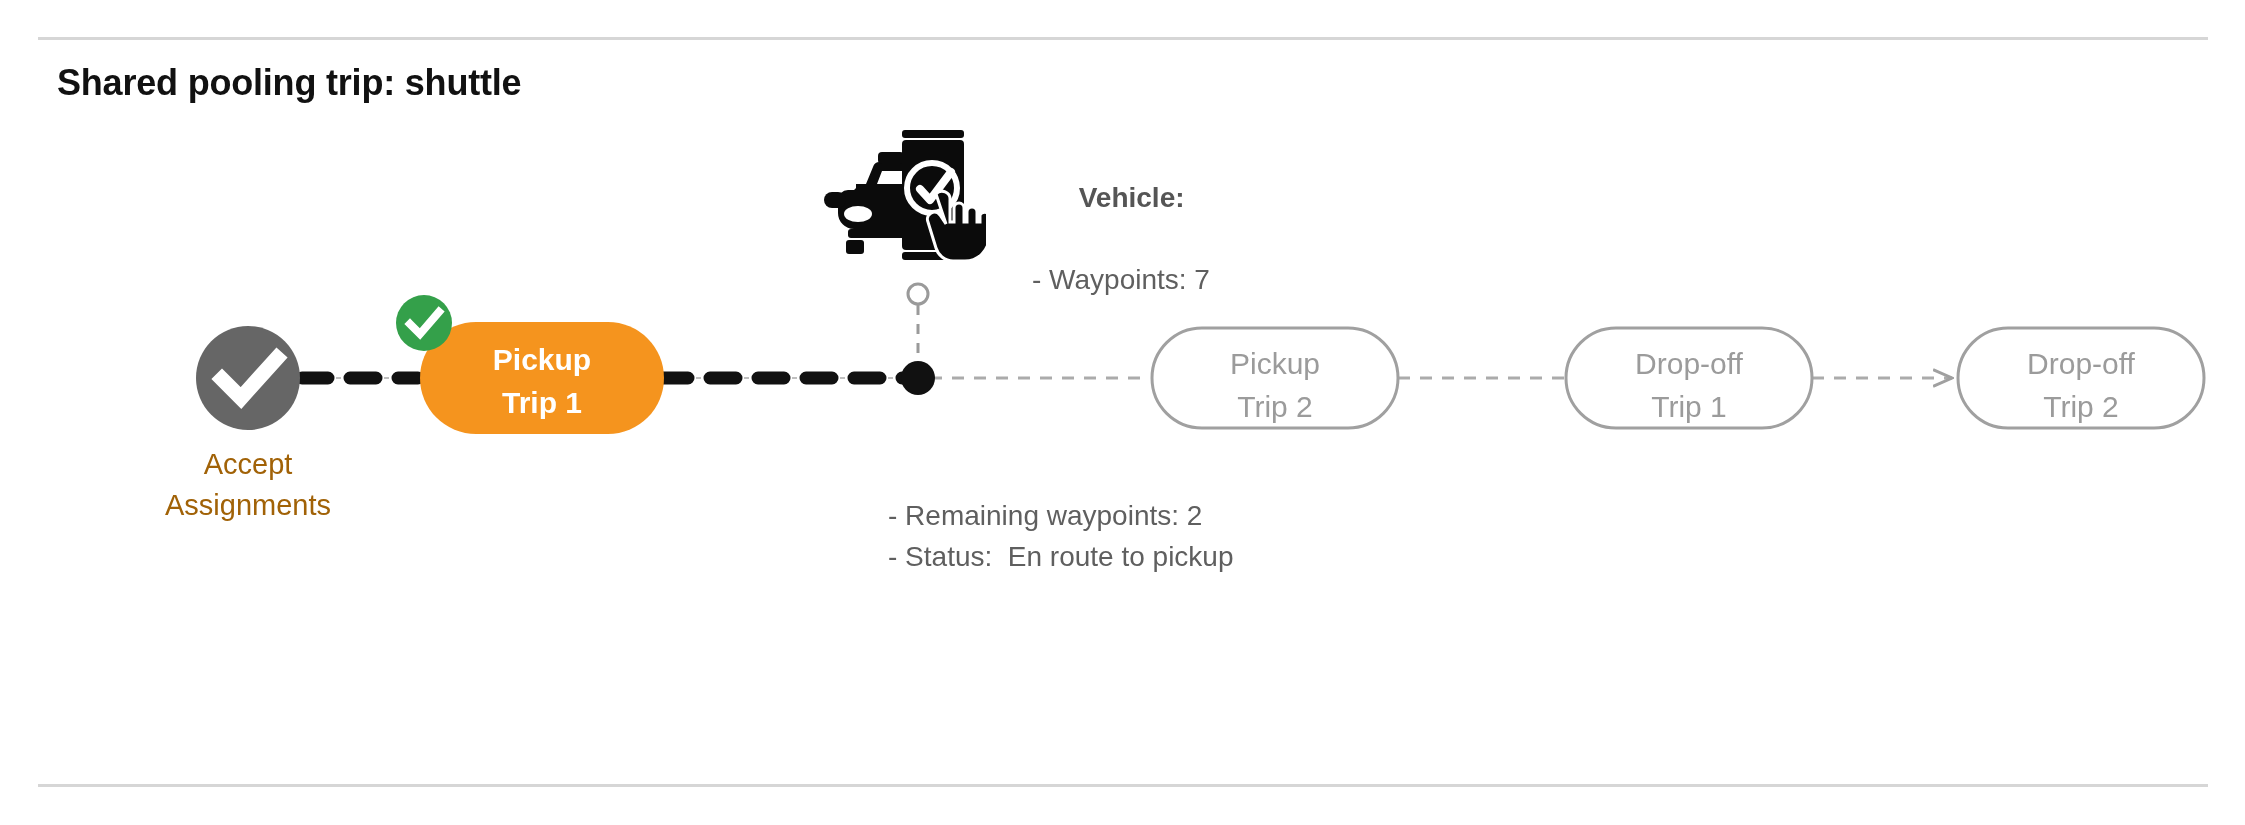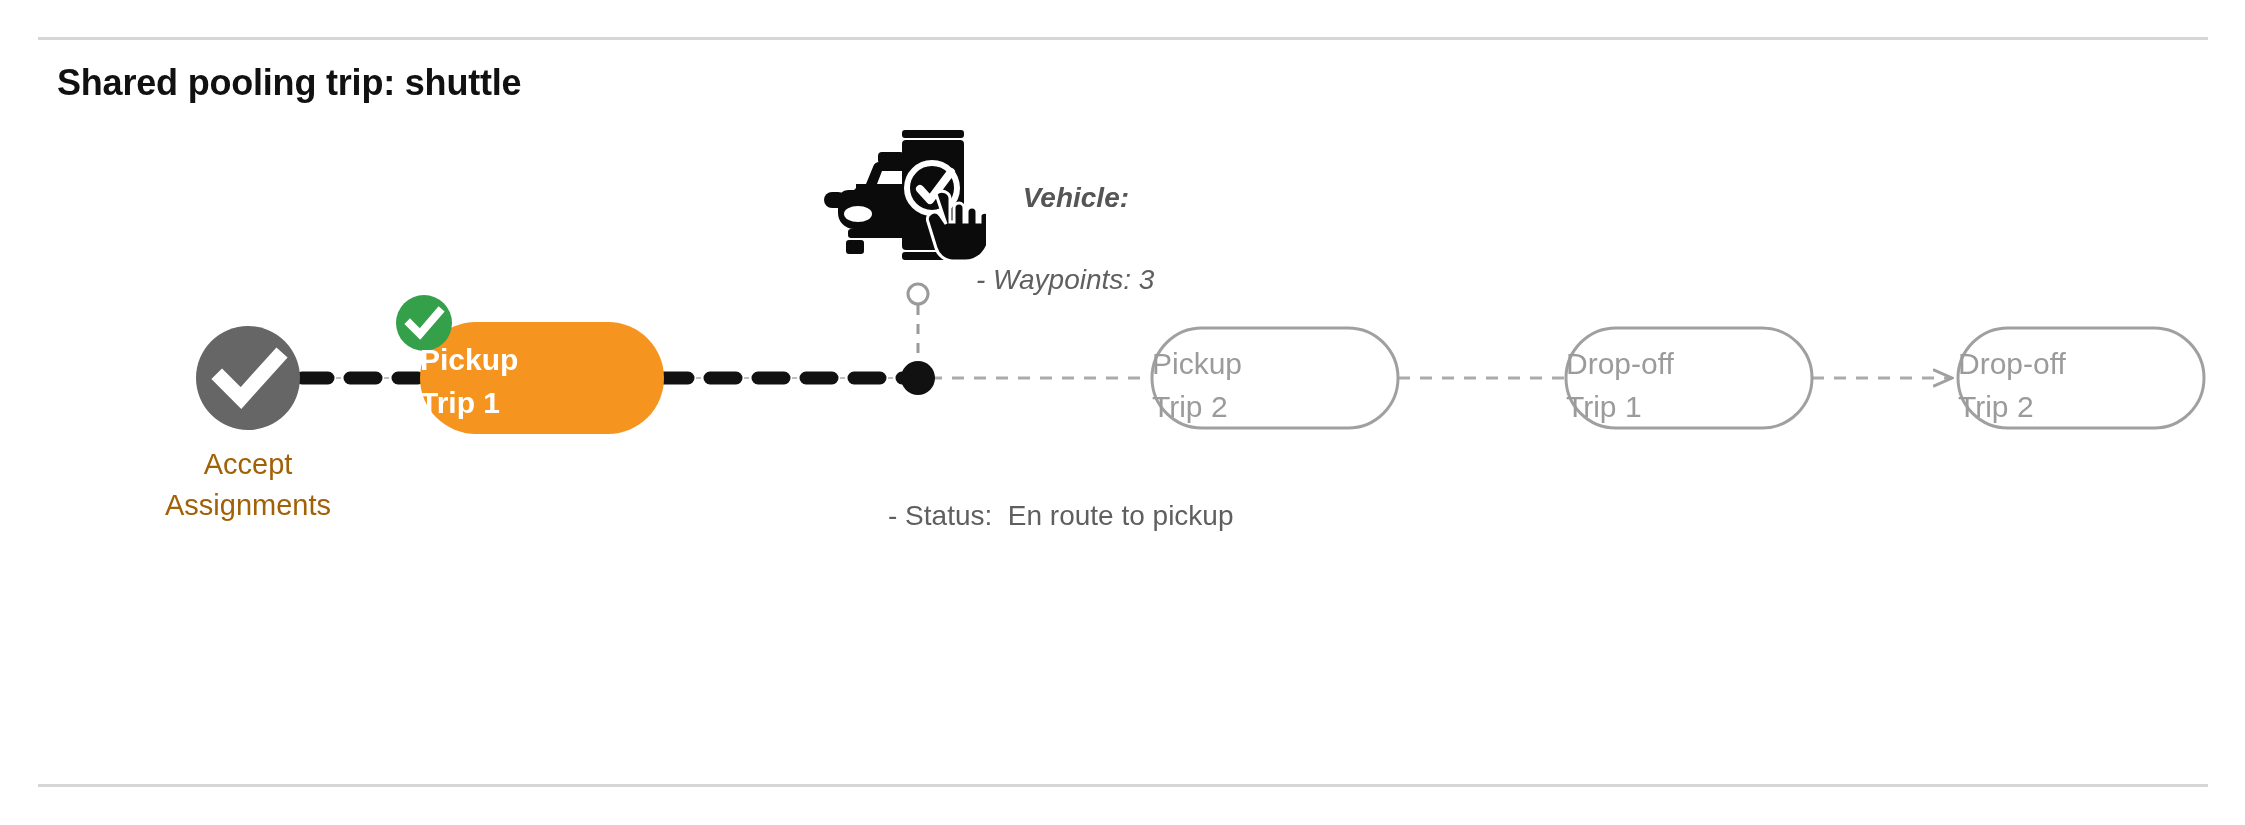--- a/index.html
+++ b/index.html
@@ -53,20 +53,21 @@
     left: 0;
     top: 0;
     width: 2245px;
     height: 825px;
     overflow: visible;
   }
 
   
   .node-label {
     position: absolute;
+    text-align: center;
     font-size: 30px;
     line-height: 43px;
     white-space: pre-line;
     pointer-events: none;
   }
   .node-label.filled { color: #ffffff; font-weight: 700; }
   .node-label.outlined { color: #9b9b9b; font-weight: 400; }
 
   .start-caption {
     position: absolute;
@@ -188,27 +189,28 @@
 
   <div class="node-label outlined" style="left:1566px; top:342px; width:246px;">Drop-off
 Trip 1</div>
 
   <div class="node-label outlined" style="left:1958px; top:342px; width:246px;">Drop-off
 Trip 2</div>
 
   <div class="start-caption" style="left:128px; top:444px; width:240px;">Accept
 Assignments</div>
 
-  <div class="info-block" style="left:976px; top:136px;font-style:italic;">
+  <div class="info-block" style="left:1032px; top:136px;">
     <div class="row">
       <span class="hdr">Vehicle</span><span class="hdr">:</span>
     </div>
-    <div class="row">- Waypoints: 3</div>
+    <div class="row">- Waypoints: 7</div>
   </div>
 
   <div class="info-block" style="left:888px; top:495px;">
 
+    <div class="row">- Remaining waypoints: 2</div>
 
     <div class="row">- Status:  En route to pickup</div>
 
   </div>
 
 </div>
 
 </body></html>

